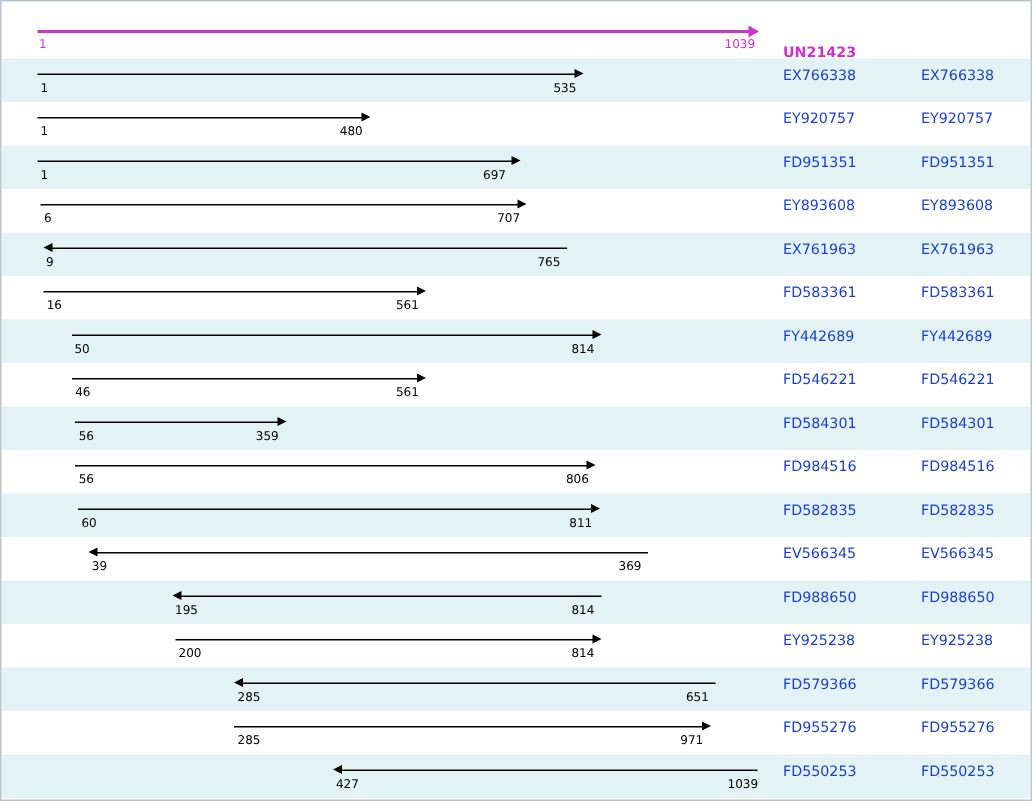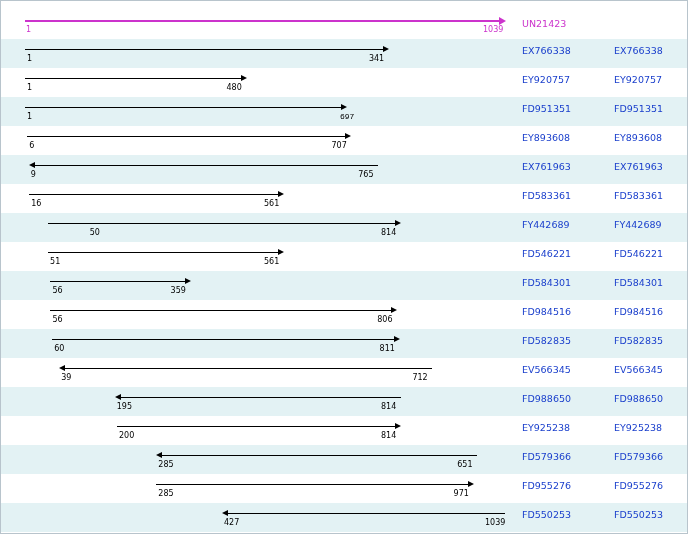--- a/index.html
+++ b/index.html
@@ -89,45 +89,45 @@
 </style>
 </head>
 <body>
 
 <div id="viewer">
     <div class="track" style="top: 8px;">
       <div class="query-line" style="left: 24px; top: 11px; width: 475px;"></div>
       <div class="query-arrow" style="left: 498px; top: 8px;"></div>
       <div class="coord magenta" style="left: 25px; top: 16px;">1</div>
       <div class="coord magenta" style="left: 482px; top: 16px;">1039</div>
-      <div class="label query" style="left: 521px; top: 9px;">UN21423</div>
+      <div class="label query" style="left: 521px; top: 21px; font-weight: bold;">UN21423</div>
     </div>
     <div class="rowband" style="top: 38px;"></div>
     <div class="track" style="top: 38px;">
       <div class="arrow-right" style="left: 381.931px; top: 7px;"></div>
       <div class="hit-line" style="top: 10px; left: 24px; width: 358.931px;"></div>
       <div class="coord" style="left: 26px; top: 15px;">1</div>
-      <div class="coord" style="left: 367.931px; top: 15px;">341</div>
+      <div class="coord" style="left: 367.931px; top: 15px;">535</div>
       <div class="label acc-col1" style="top: 6px;">EX766338</div>
       <div class="label acc-col2" style="top: 6px;">EX766338</div>
     </div>
     <div class="track" style="top: 67px;">
       <div class="arrow-right" style="left: 239.503px; top: 7px;"></div>
       <div class="hit-line" style="top: 10px; left: 24px; width: 216.503px;"></div>
       <div class="coord" style="left: 26px; top: 15px;">1</div>
       <div class="coord" style="left: 225.503px; top: 15px;">480</div>
       <div class="label acc-col1" style="top: 6px;">EY920757</div>
       <div class="label acc-col2" style="top: 6px;">EY920757</div>
     </div>
     <div class="rowband" style="top: 96px;"></div>
     <div class="track" style="top: 96px;">
       <div class="arrow-right" style="left: 339.85px; top: 7px;"></div>
       <div class="hit-line" style="top: 10px; left: 24px; width: 316.85px;"></div>
       <div class="coord" style="left: 26px; top: 15px;">1</div>
-      <div class="coord" style="left: 339px; top: 15px; font-family: Liberation Mono, monospace;">697</div>
+      <div class="coord" style="left: 321px; top: 15px;">697</div>
       <div class="label acc-col1" style="top: 6px;">FD951351</div>
       <div class="label acc-col2" style="top: 6px;">FD951351</div>
     </div>
     <div class="track" style="top: 125px;">
       <div class="arrow-right" style="left: 344.474px; top: 7px;"></div>
       <div class="hit-line" style="top: 10px; left: 26.3121px; width: 319.162px;"></div>
       <div class="coord" style="left: 28.3121px; top: 15px;">6</div>
       <div class="coord" style="left: 330.474px; top: 15px;">707</div>
       <div class="label acc-col1" style="top: 6px;">EY893608</div>
       <div class="label acc-col2" style="top: 6px;">EY893608</div>
@@ -146,29 +146,29 @@
       <div class="hit-line" style="top: 10px; left: 28.1618px; width: 249.798px;"></div>
       <div class="coord" style="left: 30.1618px; top: 15px;">16</div>
       <div class="coord" style="left: 262.96px; top: 15px;">561</div>
       <div class="label acc-col1" style="top: 6px;">FD583361</div>
       <div class="label acc-col2" style="top: 6px;">FD583361</div>
     </div>
     <div class="rowband" style="top: 212px;"></div>
     <div class="track" style="top: 212px;">
       <div class="arrow-right" style="left: 393.954px; top: 7px;"></div>
       <div class="hit-line" style="top: 10px; left: 46.659px; width: 348.295px;"></div>
-      <div class="coord" style="left: 48.659px; top: 15px; margin-left: 40px;">50</div>
+      <div class="coord" style="left: 48.659px; top: 15px;">50</div>
       <div class="coord" style="left: 379.954px; top: 15px;">814</div>
       <div class="label acc-col1" style="top: 6px;">FY442689</div>
       <div class="label acc-col2" style="top: 6px;">FY442689</div>
     </div>
     <div class="track" style="top: 241px;">
       <div class="arrow-right" style="left: 276.96px; top: 7px;"></div>
       <div class="hit-line" style="top: 10px; left: 47.1214px; width: 230.838px;"></div>
-      <div class="coord" style="left: 49.1214px; top: 15px;">51</div>
+      <div class="coord" style="left: 49.1214px; top: 15px;">46</div>
       <div class="coord" style="left: 262.96px; top: 15px;">561</div>
       <div class="label acc-col1" style="top: 6px;">FD546221</div>
       <div class="label acc-col2" style="top: 6px;">FD546221</div>
     </div>
     <div class="rowband" style="top: 270px;"></div>
     <div class="track" style="top: 270px;">
       <div class="arrow-right" style="left: 183.549px; top: 7px;"></div>
       <div class="hit-line" style="top: 10px; left: 49.4335px; width: 135.116px;"></div>
       <div class="coord" style="left: 51.4335px; top: 15px;">56</div>
       <div class="coord" style="left: 169.549px; top: 15px;">359</div>
@@ -189,21 +189,21 @@
       <div class="hit-line" style="top: 10px; left: 51.2832px; width: 342.283px;"></div>
       <div class="coord" style="left: 53.2832px; top: 15px;">60</div>
       <div class="coord" style="left: 378.566px; top: 15px;">811</div>
       <div class="label acc-col1" style="top: 6px;">FD582835</div>
       <div class="label acc-col2" style="top: 6px;">FD582835</div>
     </div>
     <div class="track" style="top: 357px;">
       <div class="arrow-left" style="left: 58.2197px; top: 7px;"></div>
       <div class="hit-line" style="top: 10px; left: 63.2197px; width: 368.179px;"></div>
       <div class="coord" style="left: 60.2197px; top: 15px;">39</div>
-      <div class="coord" style="left: 411.399px; top: 15px;">712</div>
+      <div class="coord" style="left: 411.399px; top: 15px;">369</div>
       <div class="label acc-col1" style="top: 6px;">EV566345</div>
       <div class="label acc-col2" style="top: 6px;">EV566345</div>
     </div>
     <div class="rowband" style="top: 386px;"></div>
     <div class="track" style="top: 386px;">
       <div class="arrow-left" style="left: 113.711px; top: 7px;"></div>
       <div class="hit-line" style="top: 10px; left: 118.711px; width: 281.243px;"></div>
       <div class="coord" style="left: 115.711px; top: 15px;">195</div>
       <div class="coord" style="left: 379.954px; top: 15px;">814</div>
       <div class="label acc-col1" style="top: 6px;">FD988650</div>

